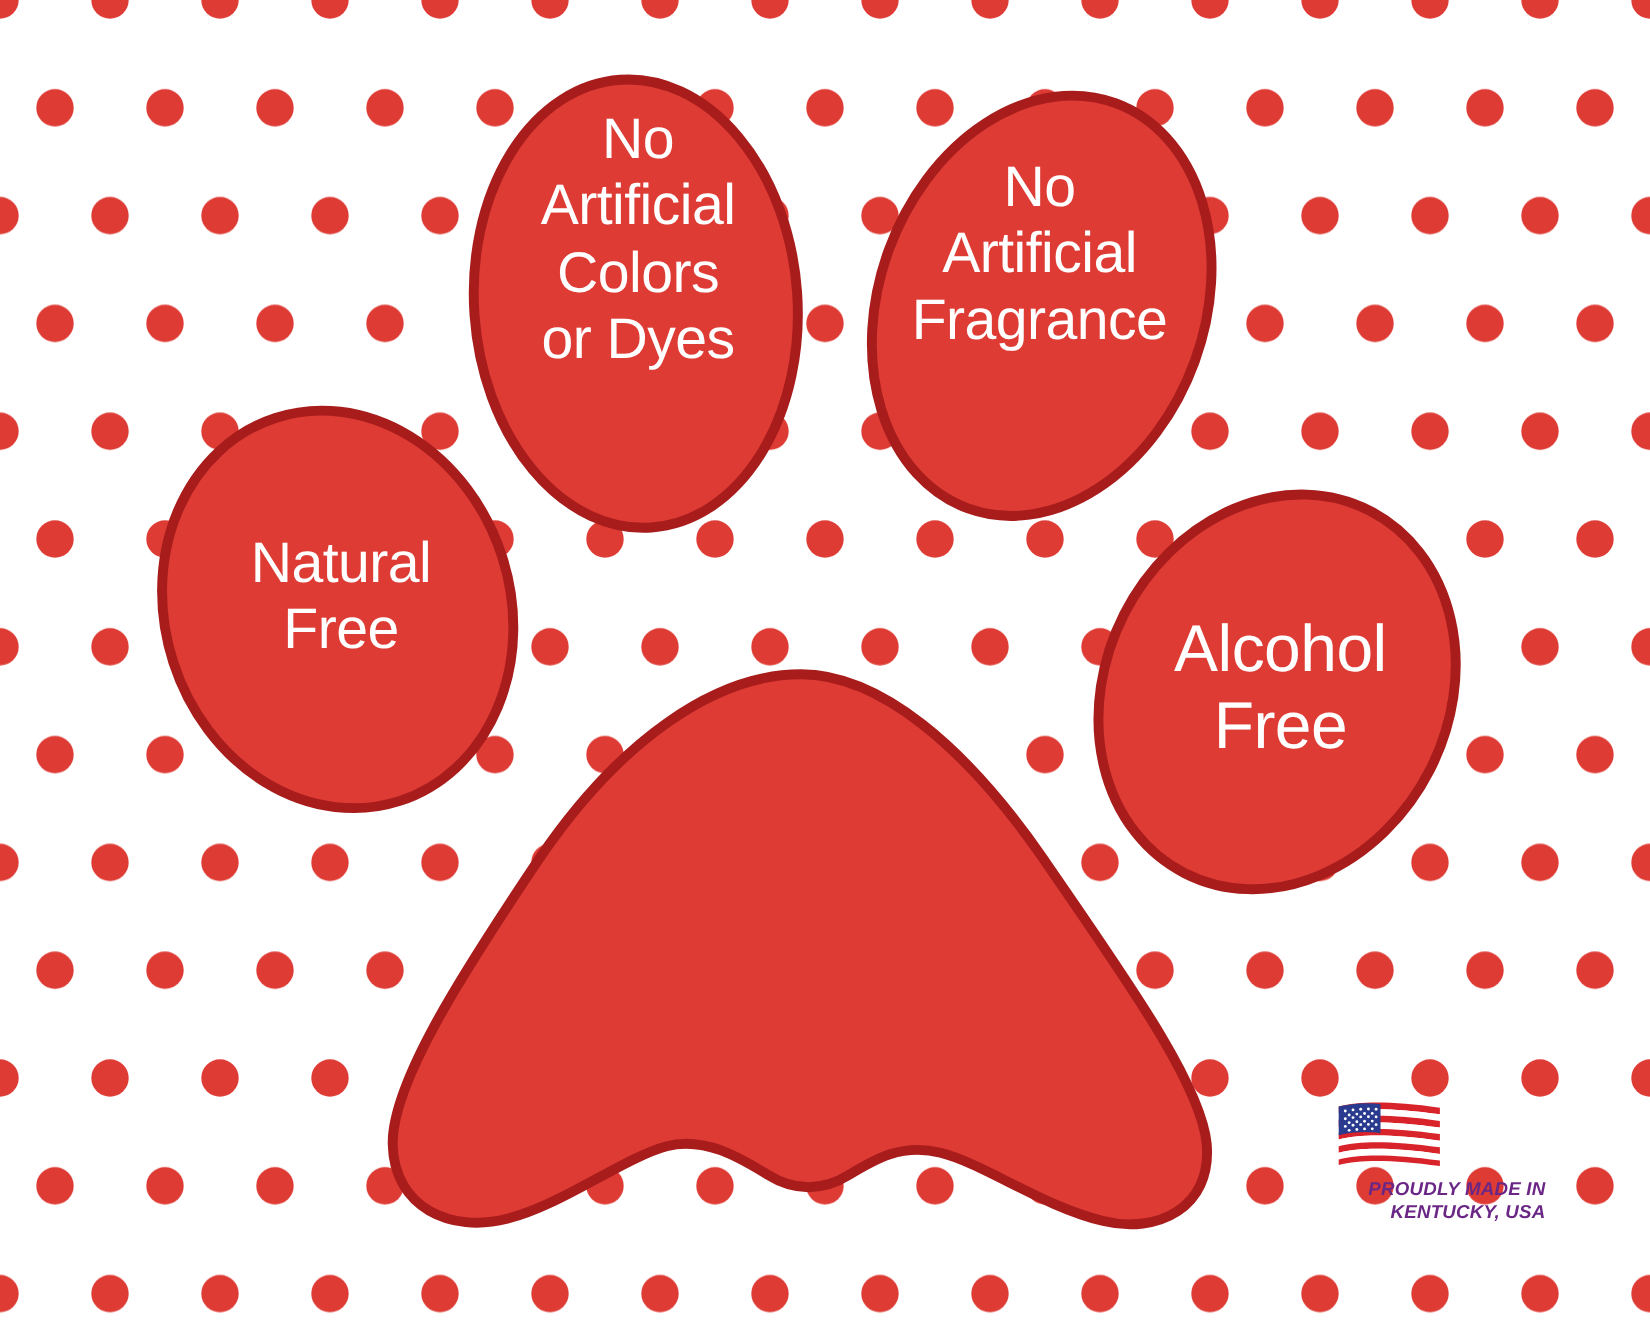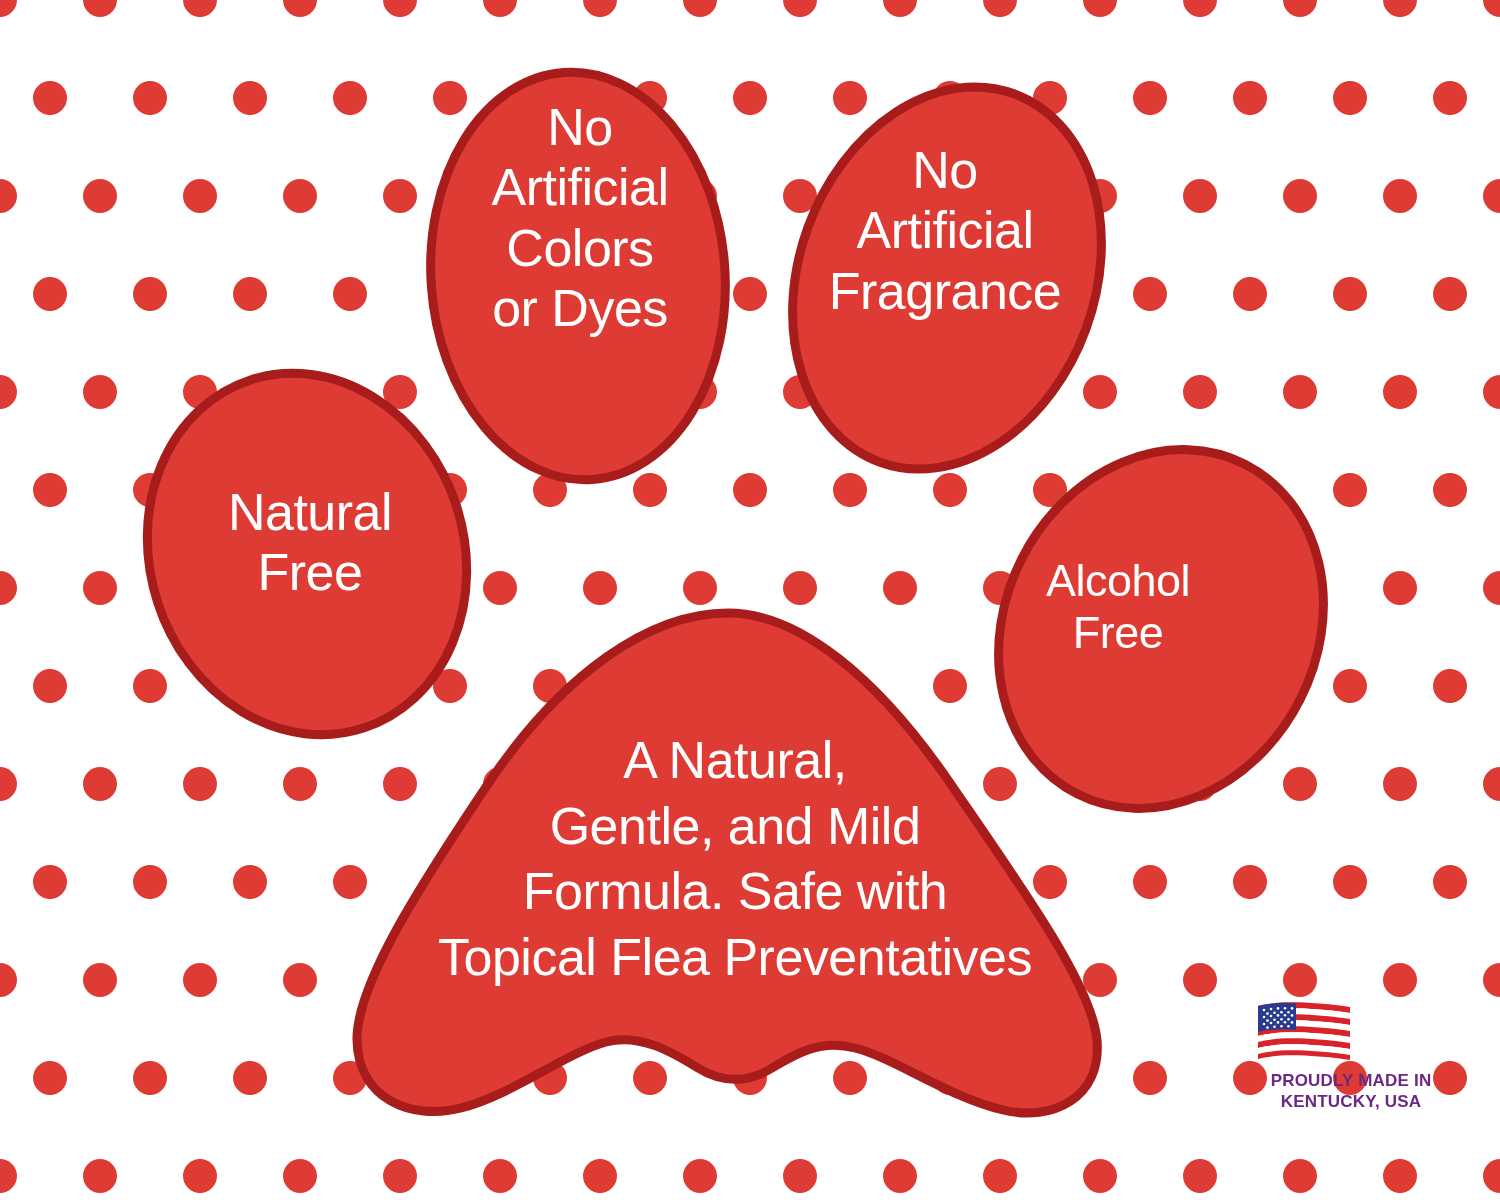--- a/index.html
+++ b/index.html
@@ -56,39 +56,40 @@
     width: 310px;
     font-size: 52px;
   }
   #text-toe3 {
     left: 790px;
     top: 140px;
     width: 310px;
     font-size: 52px;
   }
   #text-toe4 {
-    left: 958px;
+    left: 1004px;
     top: 555px;
     width: 320px;
-    font-size: 45px;
+    font-size: 60px;
   }
   #text-main {
     left: 365px;
     top: 728px;
     width: 740px;
     font-size: 52px;
     line-height: 1.26;
   }
   #badge {
     position: absolute;
     z-index: 4;
-    left: 1256px;
+    left: 1215px;
     top: 1000px;
     width: 190px;
-    text-align: center;
+    text-align: right;
+    font-style: italic;
   }
   #badge-flag {
     display: block;
     width: 96px;
     height: 62px;
     margin-bottom: 8px;
   }
   #badge-label {
     display: block;
     color: #6b2785;
@@ -157,24 +158,20 @@
 Colors
 or Dyes</div>
 
   <div class="pad-text" id="text-toe3">No
 Artificial
 Fragrance</div>
 
   <div class="pad-text" id="text-toe4">Alcohol
 Free</div>
 
-  <div class="pad-text" id="text-main">A Natural,
-Gentle, and Mild
-Formula. Safe with
-Topical Flea Preventatives</div>
 
   <div id="badge">
     <svg id="badge-flag" viewBox="0 0 96 62" xmlns="http://www.w3.org/2000/svg" aria-hidden="true">
       <g>
         <path d="M2 6 C 22 1, 50 1, 94 7 L 94 13 C 50 7, 22 7, 2 12 Z" fill="#D8232A"></path>
         <path d="M2 12 C 22 7, 50 7, 94 13 L 94 19 C 50 13, 22 13, 2 18 Z" fill="#ffffff"></path>
         <path d="M2 18 C 22 13, 50 13, 94 19 L 94 25 C 50 19, 22 19, 2 24 Z" fill="#D8232A"></path>
         <path d="M2 24 C 22 19, 50 19, 94 25 L 94 31 C 50 25, 22 25, 2 30 Z" fill="#ffffff"></path>
         <path d="M2 30 C 22 25, 50 25, 94 31 L 94 37 C 50 31, 22 31, 2 36 Z" fill="#D8232A"></path>
         <path d="M2 36 C 22 31, 50 31, 94 37 L 94 43 C 50 37, 22 37, 2 42 Z" fill="#ffffff"></path>

